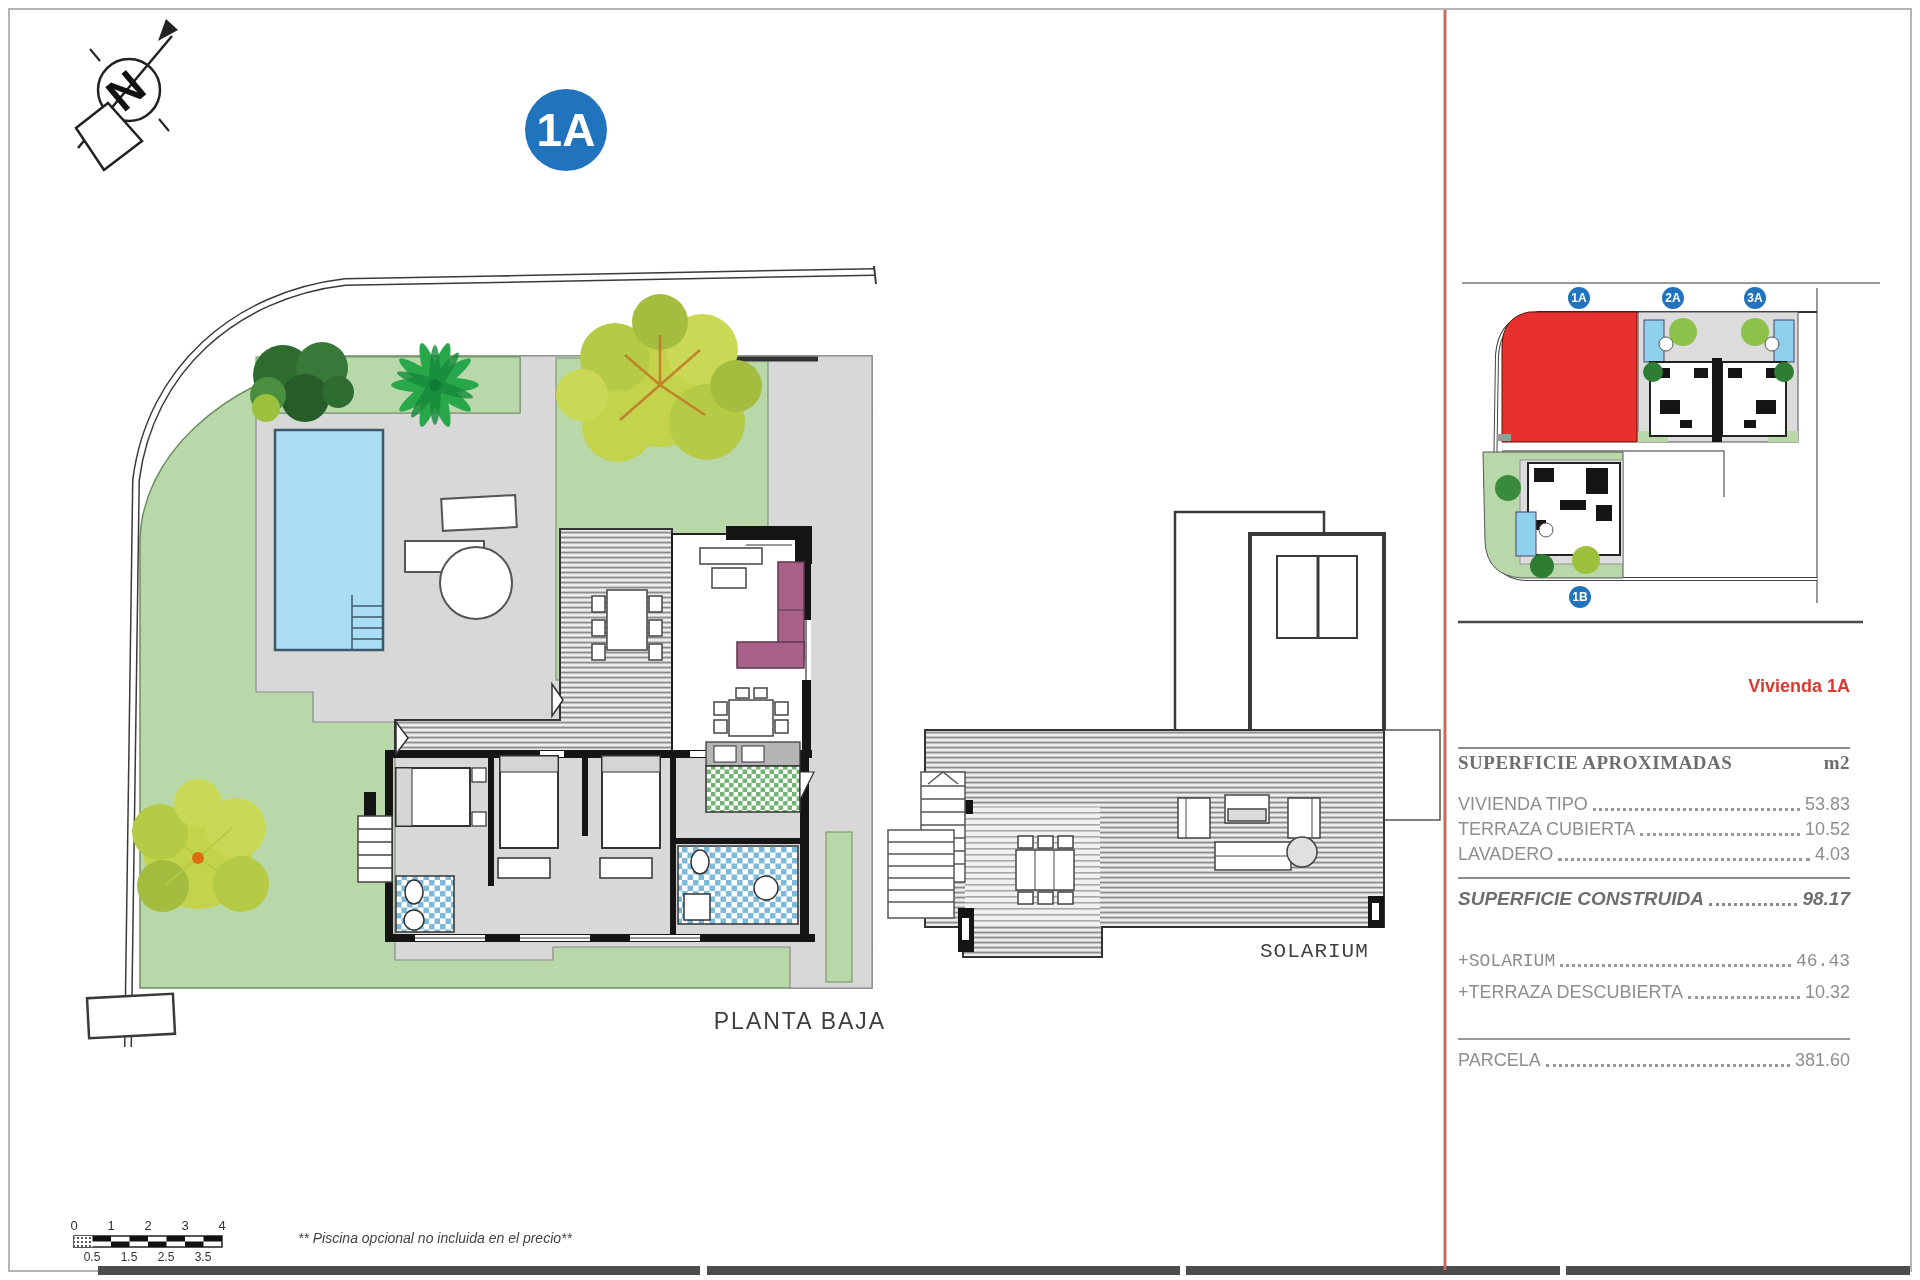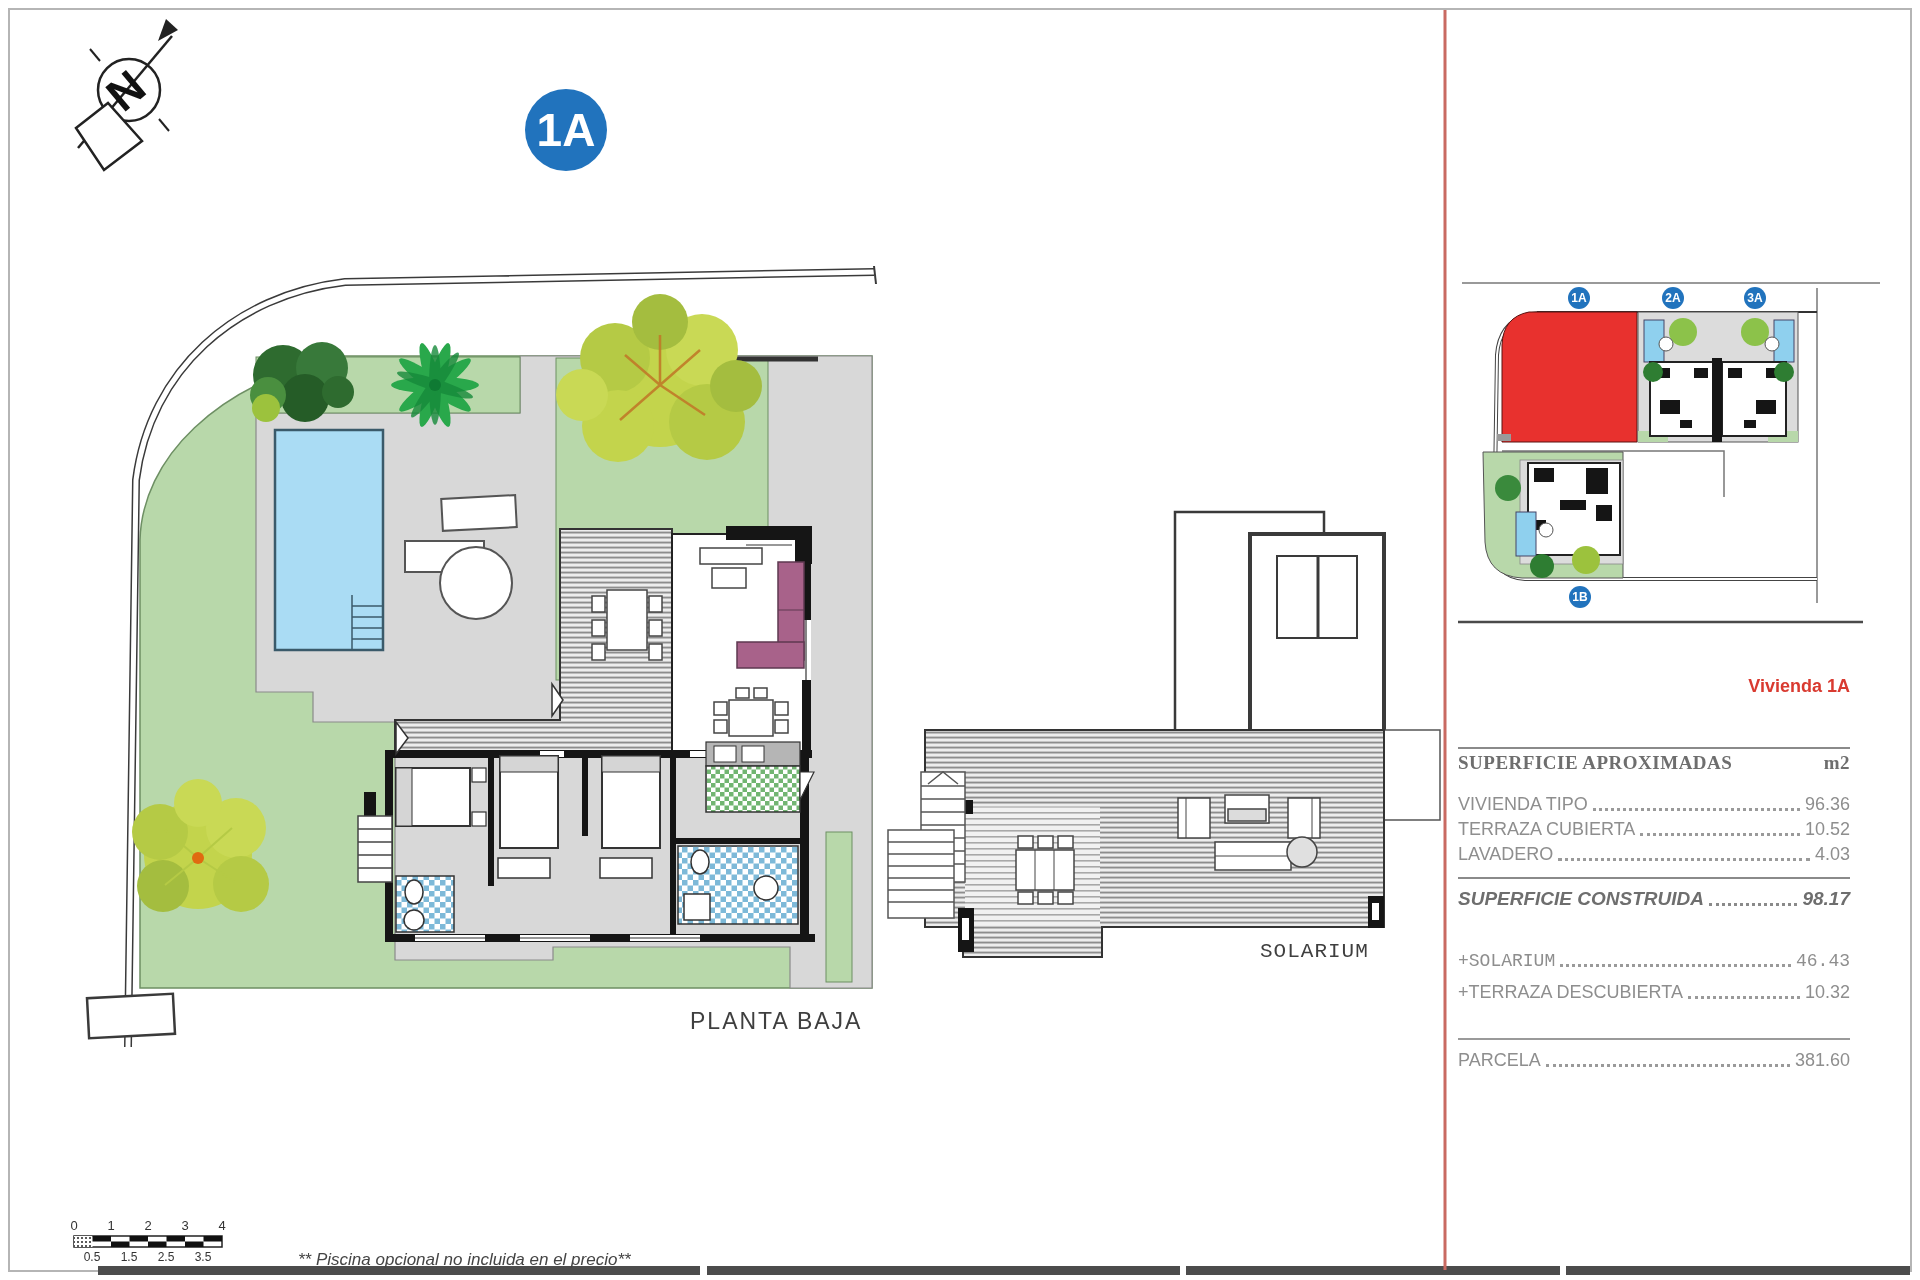--- a/index.html
+++ b/index.html
@@ -2,21 +2,21 @@
 <html><head>
 <meta charset="utf-8">
 <style>
   html,body{margin:0;padding:0;background:#e8e8e8;}
   .sheet{position:relative;width:1920px;height:1280px;background:#ffffff;overflow:hidden;
          font-family:"Liberation Sans", sans-serif;}
   svg{position:absolute;left:0;top:0;}
   .abs{position:absolute;}
   .plan-label{font-size:23px;letter-spacing:2px;color:#3f3f3f;}
   .solarium-label{font-size:21px;letter-spacing:1px;color:#3f3f3f;}
-  .note{font-size:17px;font-style:italic;color:#444;margin-top:20px;}
+  .note{font-size:14px;font-style:italic;color:#444;}
   .panel-title{position:absolute;left:1458px;top:676px;width:392px;text-align:right;
                font-size:18px;font-weight:bold;color:#d93a30;}
   .hr{position:absolute;left:1458px;width:392px;border-top:2px solid #8a8a8a;}
   .hr2{position:absolute;left:1458px;width:392px;border-top:2px solid #9a9a9a;}
   .trow{position:absolute;left:1458px;width:392px;display:flex;align-items:flex-end;}
   .trow .lbl{white-space:nowrap;}
   .trow .leader{flex:1;border-bottom:3px dotted #9a9a9a;margin:0 5px 4px 5px;min-width:10px;}
   .trow .val{white-space:nowrap;}
   .t-head{font-size:19px;font-weight:bold;color:#6e6e6e;letter-spacing:0.5px;font-family:Liberation Serif, serif;}
   .t-reg{font-size:18px;color:#8e8e8e;}
@@ -430,40 +430,40 @@
       <text x="185" y="1230">3</text>
       <text x="222" y="1230">4</text>
       <text x="92" y="1261" font-size="12">0.5</text>
       <text x="129" y="1261" font-size="12">1.5</text>
       <text x="166" y="1261" font-size="12">2.5</text>
       <text x="203" y="1261" font-size="12">3.5</text>
     </g>
   </g>
 </svg>
 
-<div class="abs plan-label" style="left:690px;top:1008px;width:220px;text-align:left;">PLANTA BAJA</div>
+<div class="abs plan-label" style="left:690px;top:1008px;width:220px;text-align:center;">PLANTA BAJA</div>
 
 <div class="abs solarium-label" style="left:1260px;top:940px;width:140px;font-family:Liberation Mono, monospace;">SOLARIUM</div>
 
 <div class="abs note" style="left:298px;top:1230px;">** Piscina opcional no incluida en el precio**</div>
 
 <div class="panel-title">Vivienda 1A</div>
 
 <div class="hr" style="top:747px;"></div>
 
 <div class="trow t-head" style="top:752px;">
   <span class="lbl">SUPERFICIE APROXIMADAS</span>
   <span style="flex:1"></span>
   <span class="val">m2</span>
 </div>
 
 <div class="trow t-reg" style="top:794px;">
   <span class="lbl">VIVIENDA TIPO</span>
   <span class="leader"></span>
-  <span class="val">96.36</span>
+  <span class="val">53.83</span>
 </div>
 <div class="trow t-reg" style="top:819px;">
   <span class="lbl">TERRAZA CUBIERTA</span>
   <span class="leader"></span>
   <span class="val">10.52</span>
 </div>
 <div class="trow t-reg" style="top:844px;">
   <span class="lbl">LAVADERO</span>
   <span class="leader"></span>
   <span class="val">4.03</span>

